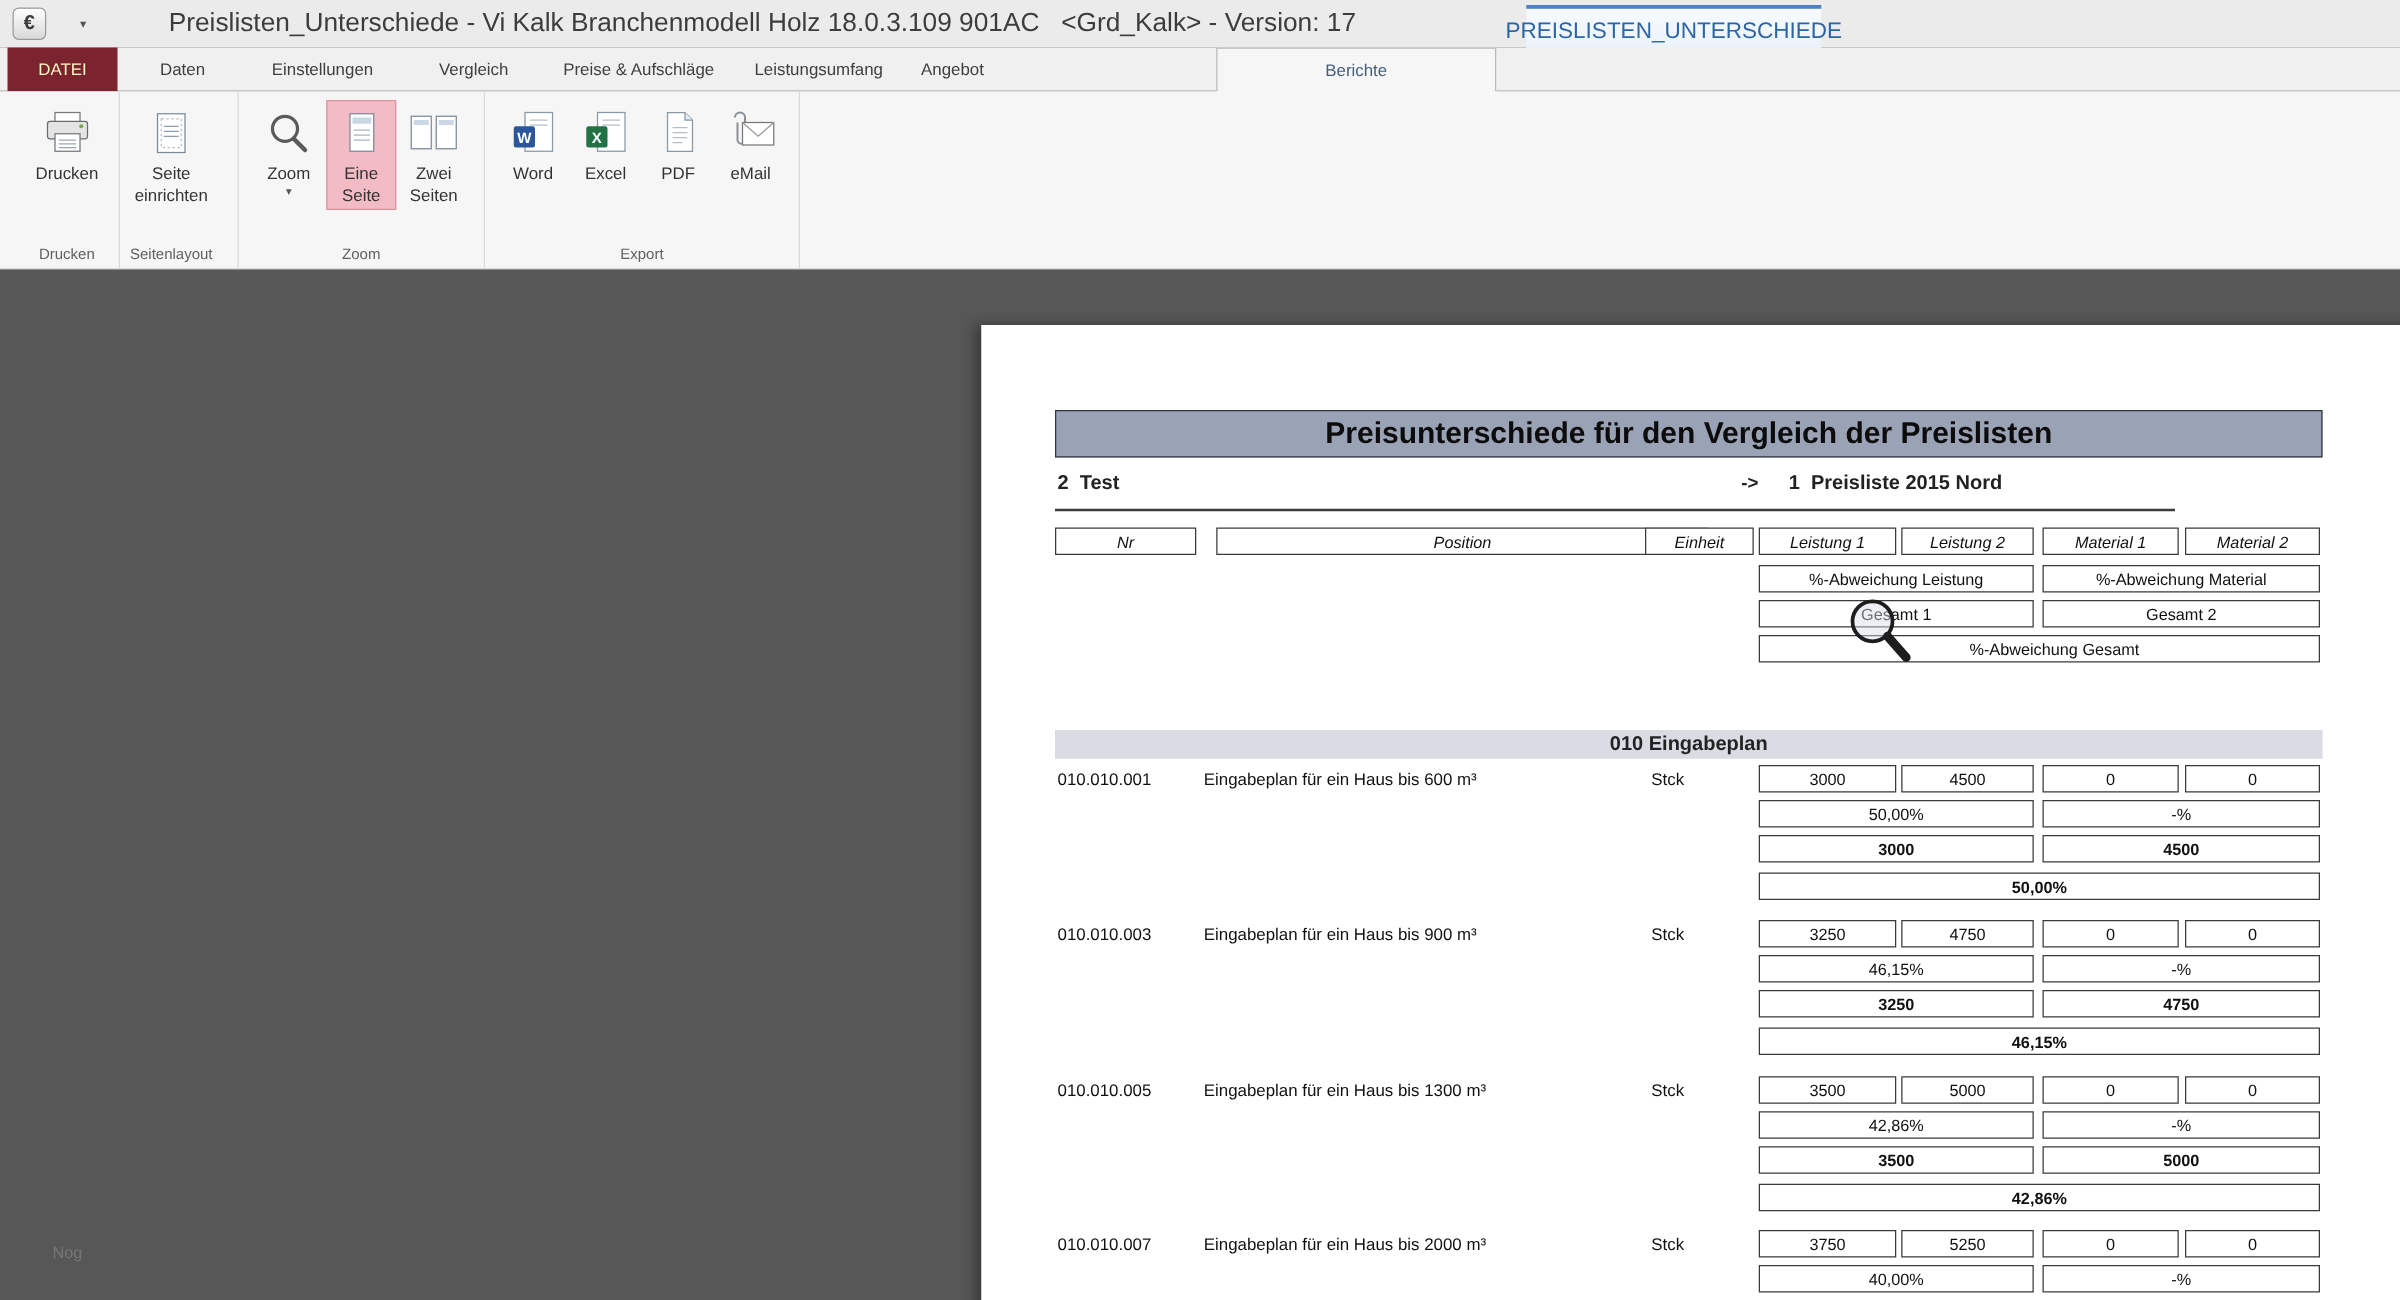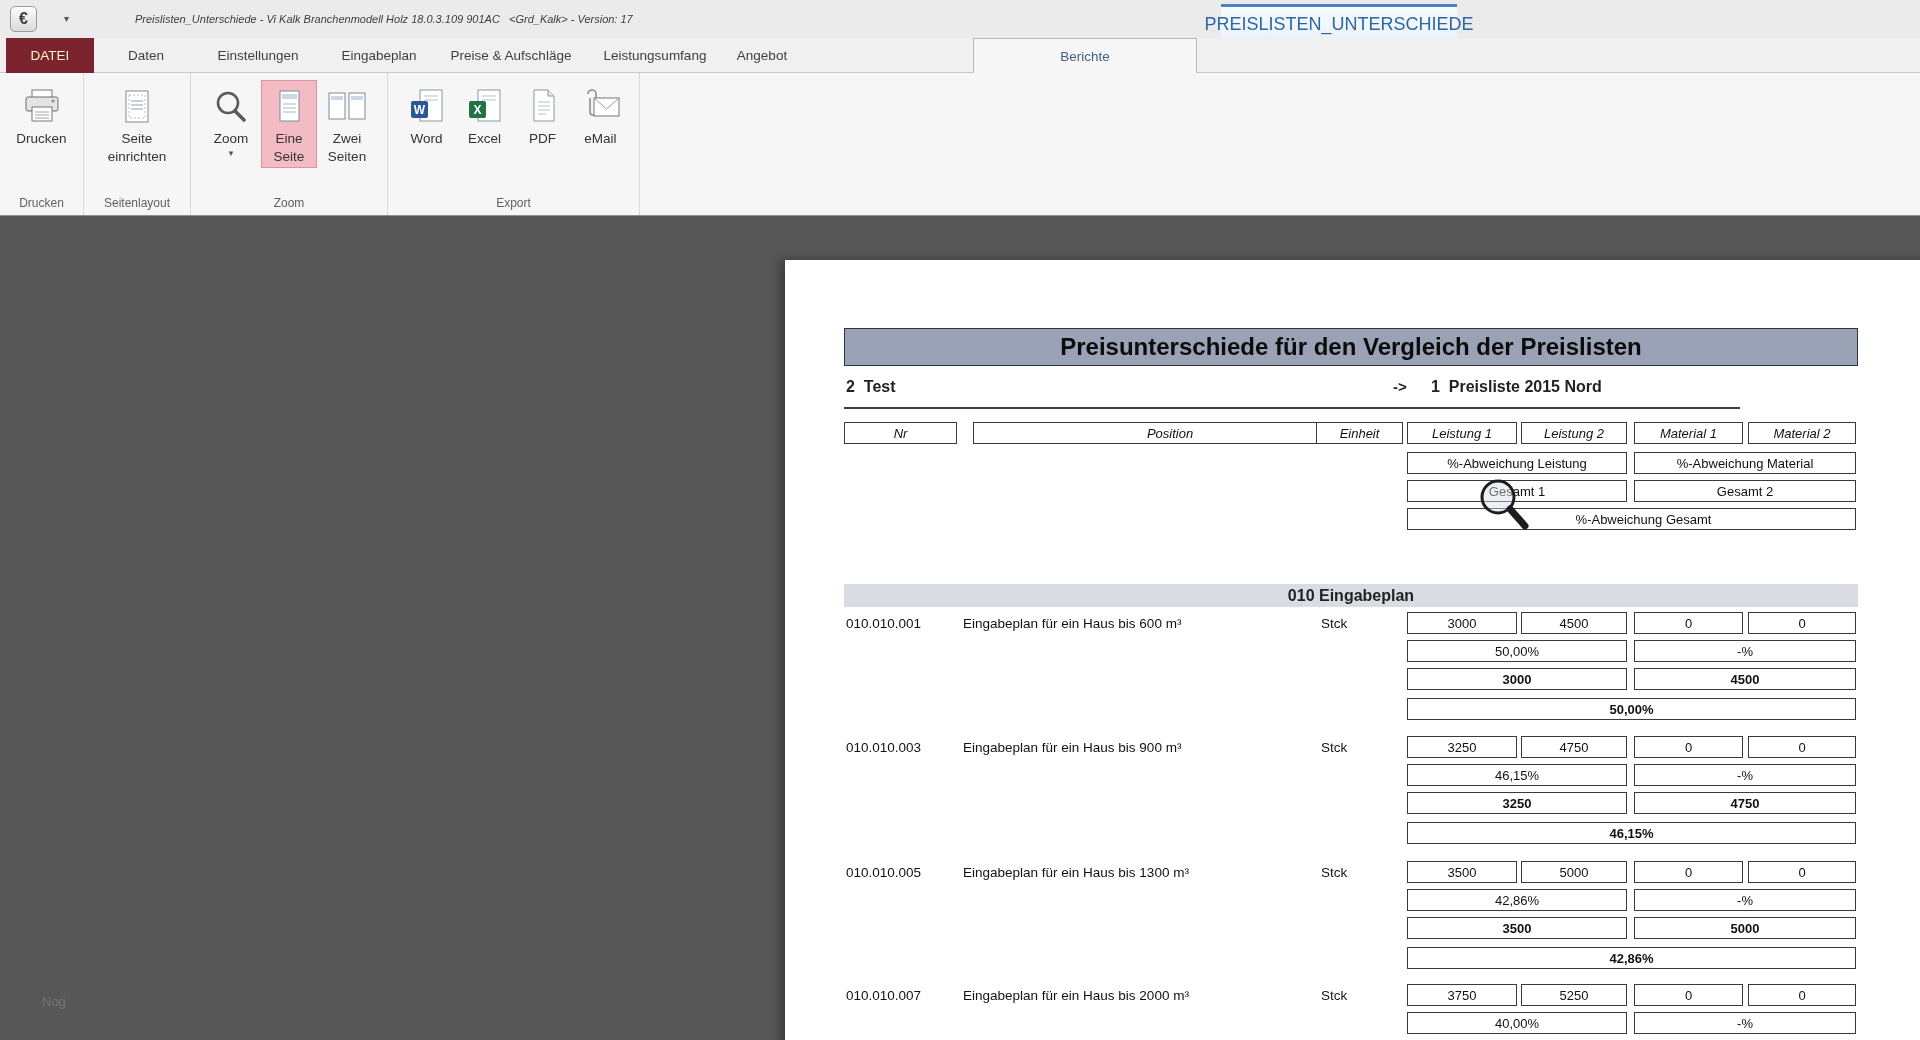--- a/index.html
+++ b/index.html
@@ -6,21 +6,21 @@
   html,body { width:1920px; height:1040px; overflow:hidden; }
   body { position:relative; background:#575757; font-family:"Liberation Sans", sans-serif; color:#222; }
 
   
   .titlebar { position:absolute; top:0; left:0; width:100%; height:38px; background:#ebebeb; }
   .app-icon { position:absolute; left:10px; top:6px; width:27px; height:26px; border:1px solid #9a9a9a;
               border-radius:5px; background:linear-gradient(#fdfdfd,#d9d9d9); display:flex; align-items:center;
               justify-content:center; font-size:16px; font-weight:bold; color:#3d3d3d; }
   .qat-caret { position:absolute; left:64px; top:13px; font-size:10px; color:#555; }
   .title-text { position:absolute; left:135px; top:0; height:38px; display:flex; align-items:center;
-                font-size:11px; color:#3c3c3c; white-space:pre;font-style:italic; }
+                font-size:21px; color:#3c3c3c; white-space:pre; }
   .ctx-label { position:absolute; left:1221px; top:4px; width:236px; height:38px;
                background:linear-gradient(#f7fbfe,#e9f1f8); border-top:3px solid #4a82c2;
                display:flex; align-items:center; justify-content:center; font-size:18px; color:#2d66a4; }
 
   
   .tabrow { position:absolute; top:38px; left:0; width:100%; height:35px; background:#f0f0f0;
             border-bottom:1px solid #c9c9c9; }
   .tab { position:absolute; top:0; height:35px; display:flex; align-items:center; justify-content:center;
          font-size:13.5px; color:#3f3f3f; }
   .tab-datei { left:6px; width:88px; background:#7b2430; color:#fef9c3; }
@@ -31,21 +31,21 @@
   .tab-leistungsumfang { left:596px; width:118px; }
   .tab-angebot { left:722px; width:80px; }
   .tab-berichte { left:973px; width:224px; height:36px; background:#f6f6f6;
                   border:1px solid #b9b9b9; border-bottom:none; color:#44607e; }
 
   
   .ribbon { position:absolute; top:73px; left:0; width:100%; height:143px; background:#f6f6f6;
             border-bottom:1px solid #8f8f8f; }
   .rgroup { position:absolute; top:0; height:142px; border-right:1px solid #d9d9d9;
             display:flex; flex-direction:column; align-items:center; }
-  .g-drucken { left:0; width:84px; }
+  .g-drucken { left:12px; width:84px; }
   .g-seitenlayout { left:84px; width:107px; }
   .g-zoom { left:191px; width:197px; }
   .g-export { left:388px; width:252px; }
   .g-vorschau { left:640px; width:173px; }
   .rgroup-buttons { flex:1; display:flex; align-items:flex-start; justify-content:center;
                     padding-top:7px; gap:2px; width:100%; }
   .rgroup-label { height:24px; font-size:12px; color:#5f5f5f; display:flex; align-items:center; }
   .rbtn { display:flex; flex-direction:column; align-items:center; padding:4px 5px 2px;
           border:1px solid transparent; min-width:56px; }
   .rbtn .iconbox { height:44px; display:flex; align-items:center; justify-content:center; }
@@ -108,21 +108,21 @@
   <div class="app-icon">€</div>
   <div class="qat-caret">▾</div>
   <div class="title-text">Preislisten_Unterschiede - Vi Kalk Branchenmodell Holz 18.0.3.109 901AC   &lt;Grd_Kalk&gt; - Version: 17</div>
   <div class="ctx-label">PREISLISTEN_UNTERSCHIEDE</div>
 </div>
 
 <div class="tabrow">
   <div class="tab tab-datei">DATEI</div>
   <div class="tab tab-daten">Daten</div>
   <div class="tab tab-einstellungen">Einstellungen</div>
-  <div class="tab tab-berechnung">Eingabeplan</div>
+  <div class="tab tab-berechnung">Vergleich</div>
   <div class="tab tab-preise">Preise &amp; Aufschläge</div>
   <div class="tab tab-leistungsumfang">Leistungsumfang</div>
   <div class="tab tab-angebot">Angebot</div>
   <div class="tab tab-berichte">Berichte</div>
 </div>
 
 <div class="ribbon">
 
   <div class="rgroup g-drucken">
     <div class="rgroup-buttons">

